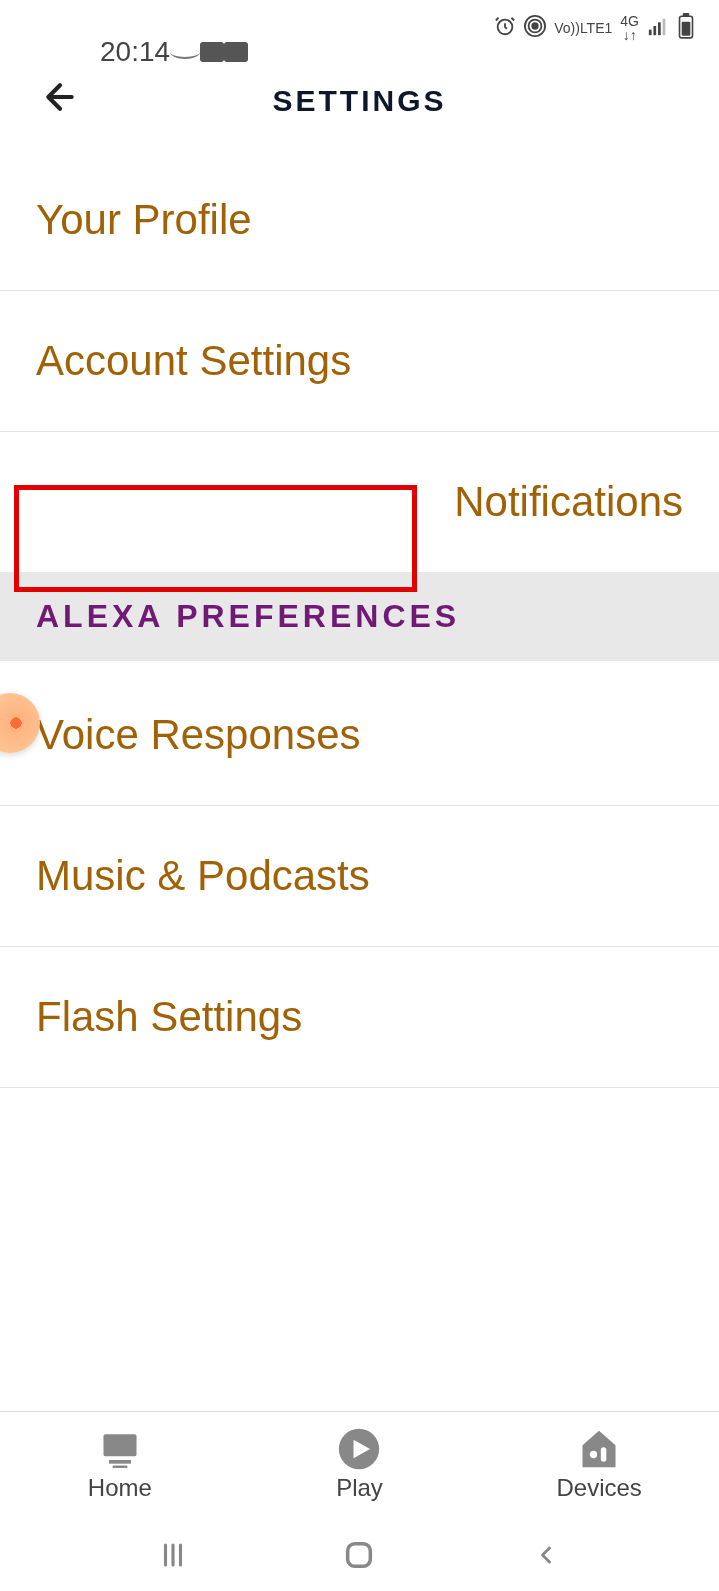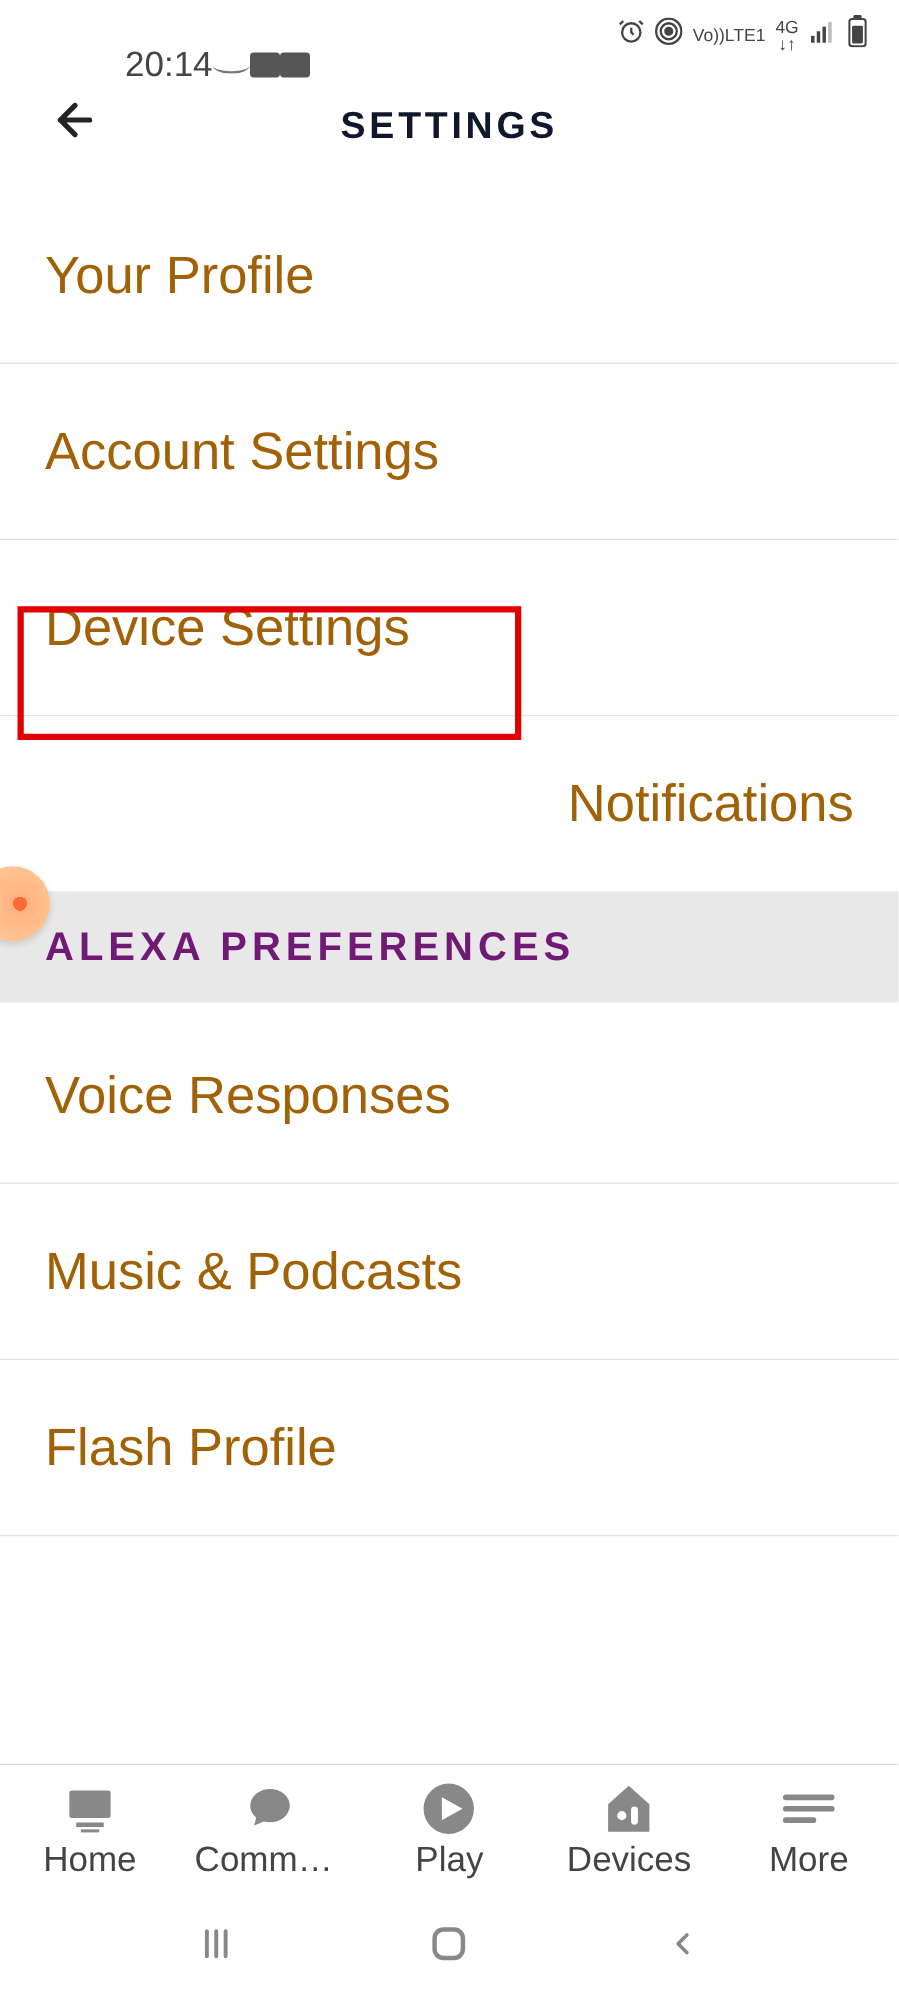--- a/index.html
+++ b/index.html
@@ -145,21 +145,21 @@
     }
     .nav-icon {
       width: 44px;
       height: 38px;
       display: flex;
       align-items: center;
       justify-content: center;
       color: #888;
     }
     .nav-label {
-      font-size: 28px;
+      font-size: 24px;
       color: #444;
       white-space: nowrap;
       overflow: hidden;
       text-overflow: ellipsis;
       max-width: 120px;
     }
     .system-nav {
       position: absolute;
       bottom: 0;
       left: 0;
@@ -252,39 +252,36 @@
 </div>
 
 <div class="content-scroll">
   <div class="settings-list">
     <div class="settings-item">
       <span>Your Profile</span>
     </div>
     <div class="settings-item">
       <span>Account Settings</span>
     </div>
-    <div class="settings-item">
-      <span>Device Settings</span>
-    </div>
     <div class="settings-item item-nb">
       <span>Notifications</span>
     </div>
   </div>
 
   <div class="section-header">ALEXA PREFERENCES</div>
 
   <div class="settings-list">
     <div class="settings-item">
       <span>Voice Responses</span>
     </div>
     <div class="settings-item">
       <span>Music &amp; Podcasts</span>
     </div>
     <div class="settings-item">
-      <span>Flash Profile</span>
+      <span>Flash Settings</span>
     </div>
   </div>
 </div>
 
 <div class="highlight-box"></div>
 
 <div class="orange-dot"></div>
 
 <div class="bottom-nav">
   <div class="nav-item">
@@ -292,54 +289,36 @@
       <svg width="44" height="38" viewBox="0 0 24 20" fill="#888">
           <rect x="3" y="2" width="18" height="12" rx="1"></rect>
           <rect x="6" y="16" width="12" height="2"></rect>
           <rect x="8" y="19" width="8" height="1.5"></rect>
         </svg>
     </span>
     <span class="nav-label">Home</span>
   </div>
   <div class="nav-item">
     <span class="nav-icon">
-      <svg width="44" height="38" viewBox="0 0 24 24" fill="#888">
-          <path d="M12 2C6.5 2 2 5.8 2 10.5c0 2.4 1.2 4.5 3 6l-1 4 5-2c1 .2 2 .3 3 .3 5.5 0 10-3.8 10-8.5S17.5 2 12 2z"></path>
-        </svg>
-    </span>
-    <span class="nav-label">Commu…</span>
-  </div>
-  <div class="nav-item">
-    <span class="nav-icon">
       <svg width="44" height="44" viewBox="0 0 24 24" fill="#888">
           <circle cx="12" cy="12" r="11"></circle>
           <path d="M9 7l9 5-9 5z" fill="#fff"></path>
         </svg>
     </span>
     <span class="nav-label">Play</span>
   </div>
   <div class="nav-item">
     <span class="nav-icon">
       <svg width="44" height="44" viewBox="0 0 24 24" fill="#888">
           <path d="M12 2l9 8v12H3V10l9-8z"></path>
           <circle cx="9" cy="15" r="2" fill="#fff"></circle>
           <rect x="13" y="11" width="3" height="8" rx="1.5" fill="#fff"></rect>
         </svg>
     </span>
     <span class="nav-label">Devices</span>
-  </div>
-  <div class="nav-item">
-    <span class="nav-icon">
-      <svg width="48" height="30" viewBox="0 0 24 16" fill="none" stroke="#888" stroke-width="2.5" stroke-linecap="round">
-          <line x1="2" y1="3" x2="22" y2="3"></line>
-          <line x1="2" y1="8" x2="22" y2="8"></line>
-          <line x1="2" y1="13" x2="14" y2="13"></line>
-        </svg>
-    </span>
-    <span class="nav-label">More</span>
   </div>
 </div>
 
 <div class="system-nav">
   <div class="sys-nav-item">
     <svg width="30" height="30" viewBox="0 0 24 24" fill="none" stroke="#888" stroke-width="2.5" stroke-linecap="round">
         <line x1="6" y1="4" x2="6" y2="20"></line>
         <line x1="12" y1="4" x2="12" y2="20"></line>
         <line x1="18" y1="4" x2="18" y2="20"></line>
       </svg>

